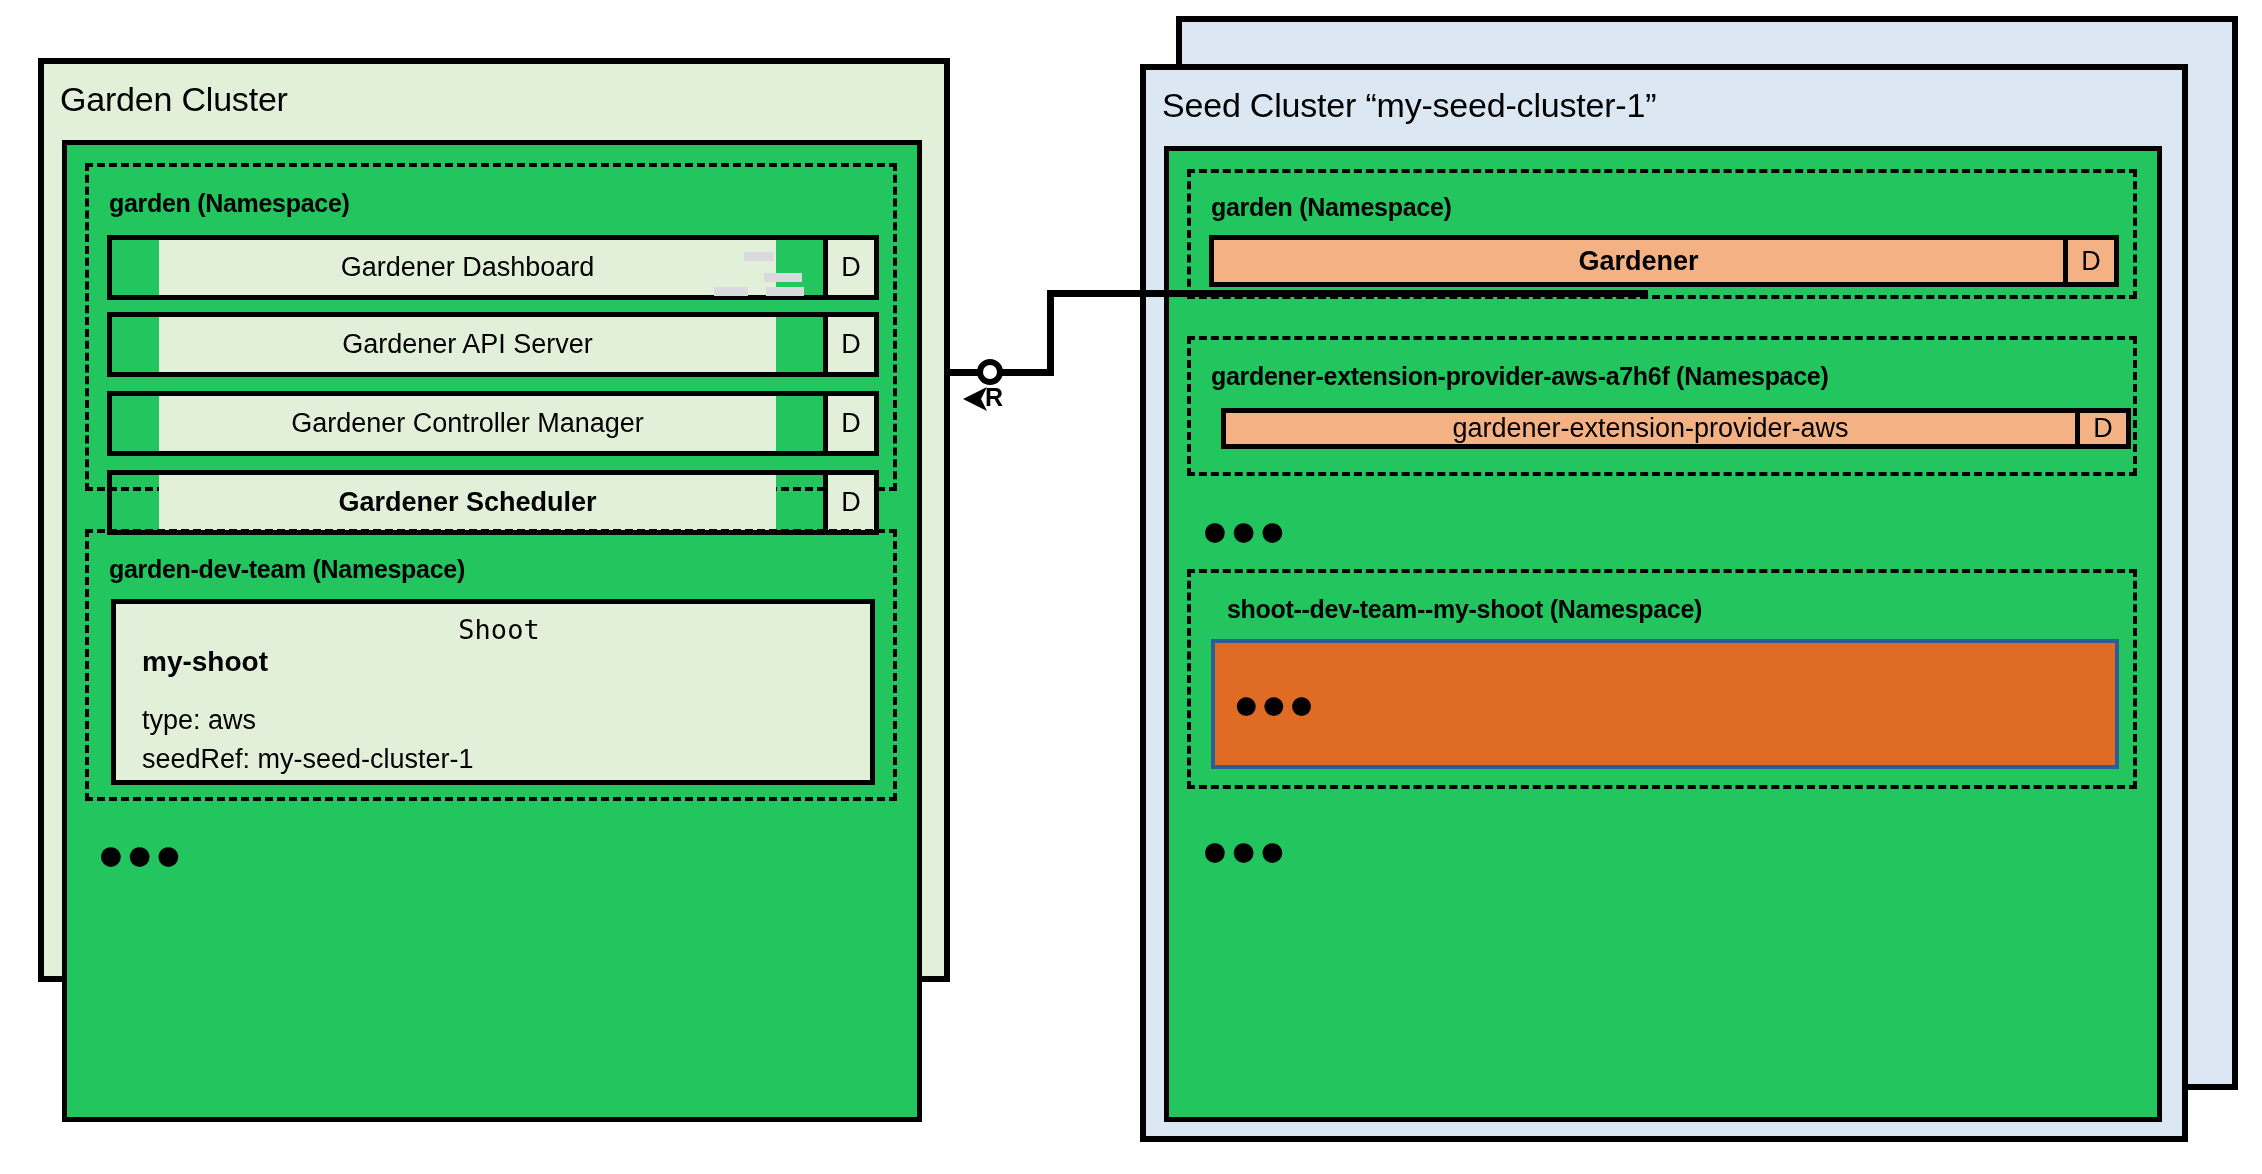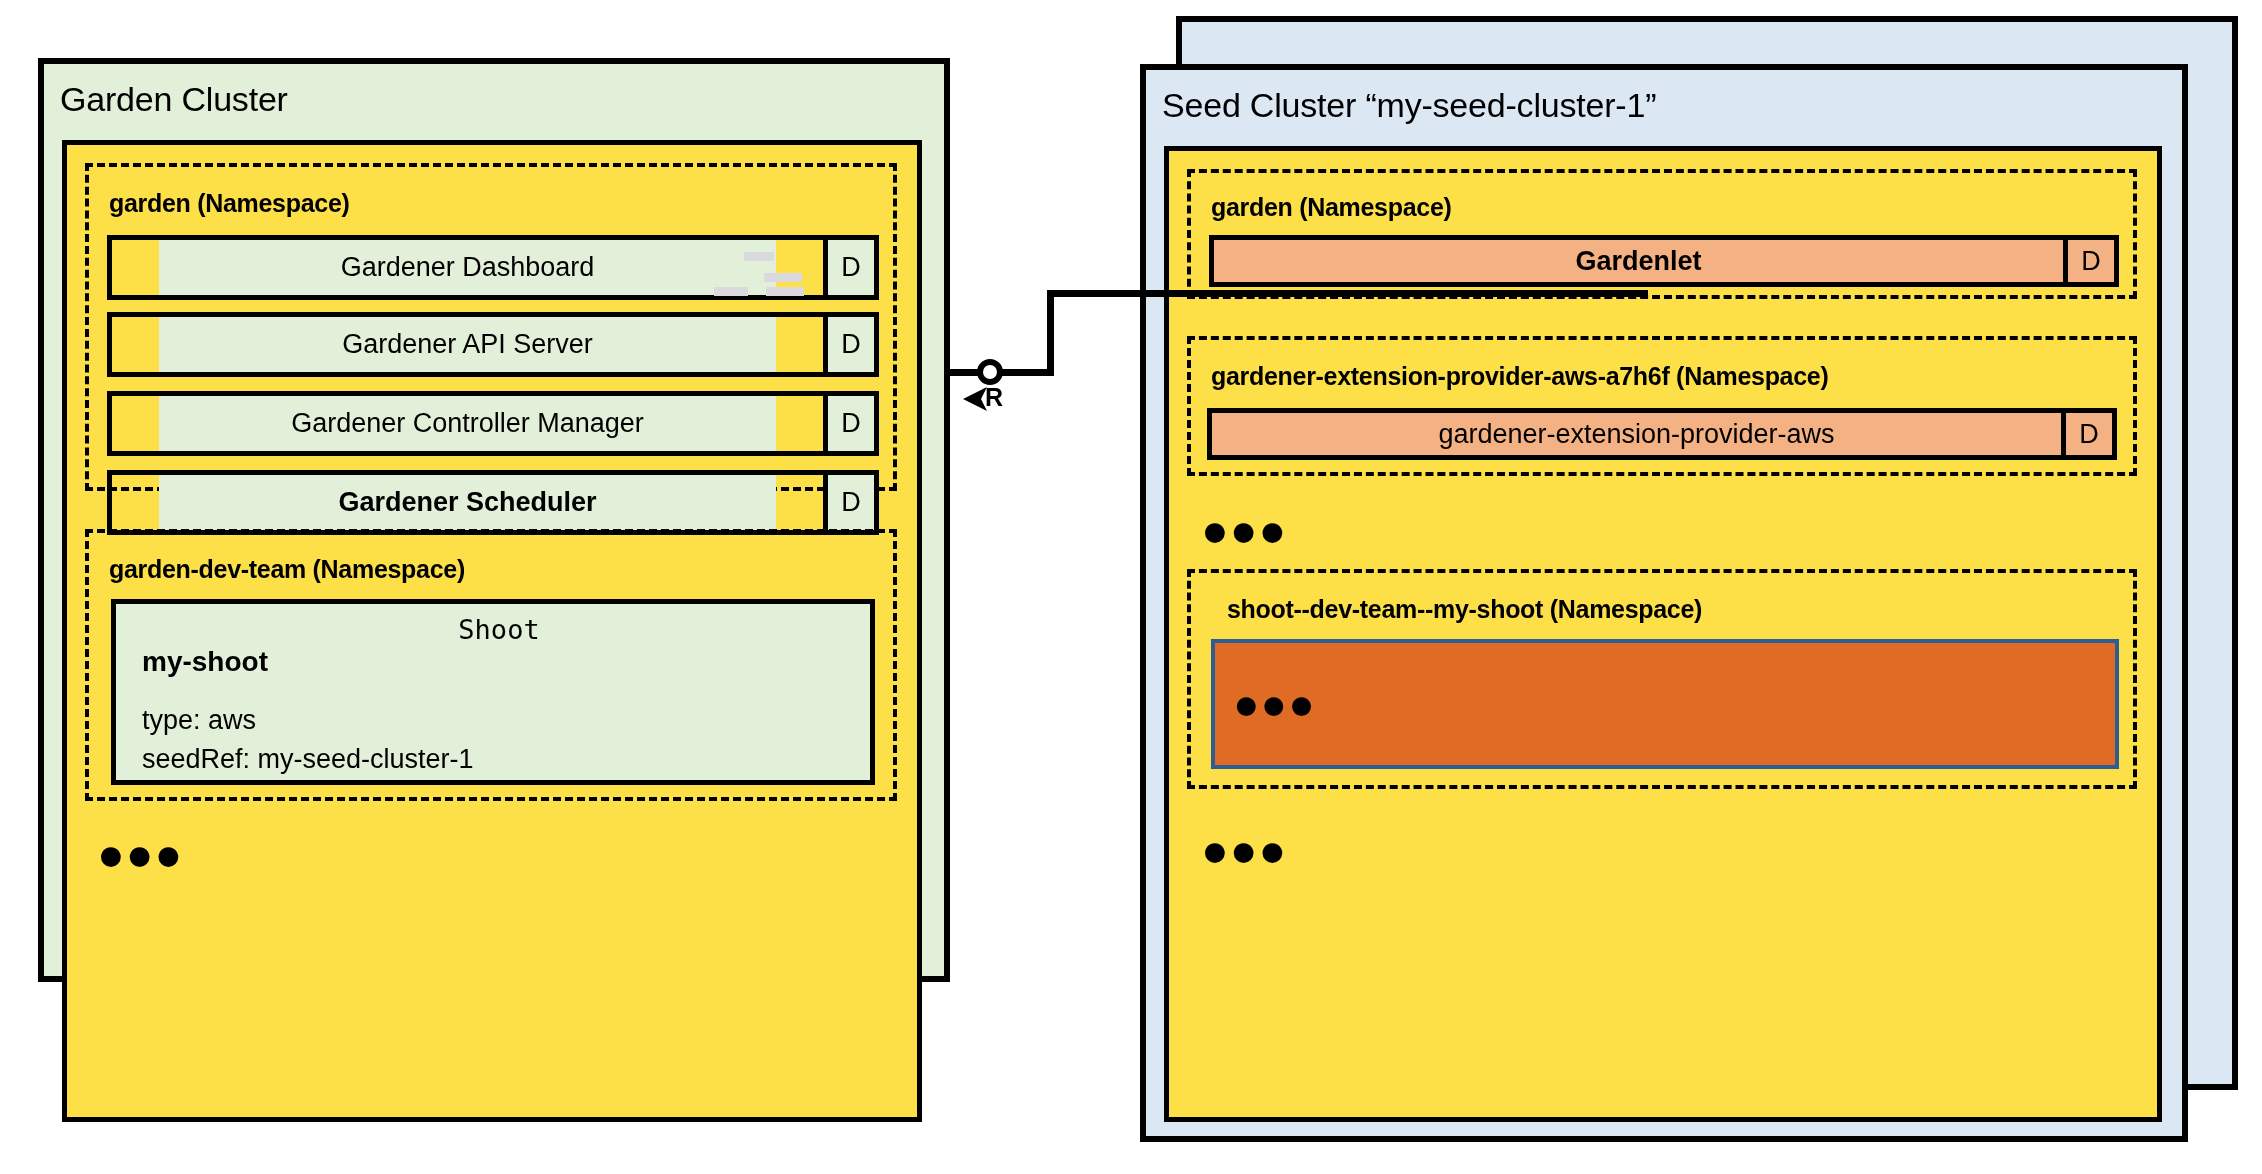--- a/index.html
+++ b/index.html
@@ -32,21 +32,21 @@
   }
   .cluster-title {
     position: absolute;
     font-size: 34px;
     font-weight: 400;
     line-height: 1;
     white-space: nowrap;
     letter-spacing: -0.2px;
   }
   .node-box {
-    background: #fde047;
+    background: #22c55e;
     border: 5px solid #000000;
   }
   .ns-box {
     border: 4px dashed #000000;
     background: transparent;
   }
   .ns-label {
     position: absolute;
     font-size: 25px;
     font-weight: bold;
@@ -226,29 +226,29 @@
   <div class="abs cluster-blue" style="left:1140px; top:64px; width:1048px; height:1078px;">
 
     <div class="cluster-title" style="left:16px; top:18px;">Seed Cluster “my-seed-cluster-1”</div>
 
     <div class="abs node-box" style="left:18px; top:76px; width:998px; height:976px;">
 
       <div class="abs ns-box" style="left:18px; top:18px; width:950px; height:130px;">
         <div class="ns-label" style="left:20px; top:20px;">garden (Namespace)</div>
 
         <div class="abs comp orange" style="left:18px; top:62px; width:910px; height:52px;">
-          <div class="comp-main bold">Gardenlet</div>
+          <div class="comp-main bold">Gardener</div>
           <div class="comp-kind">D</div>
         </div>
       </div>
 
       <div class="abs ns-box" style="left:18px; top:185px; width:950px; height:140px;">
         <div class="ns-label" style="left:20px; top:22px;">gardener-extension-provider-aws-a7h6f (Namespace)</div>
 
-        <div class="abs comp orange" style="left:16px; top:68px; width:910px; height:52px;">
+        <div class="abs comp orange" style="left:30px; top:68px; width:910px; height:41px;">
           <div class="comp-main">gardener-extension-provider-aws</div>
           <div class="comp-kind">D</div>
         </div>
       </div>
 
       <div class="dots" style="left:32px; top:370px;">●●●</div>
 
       <div class="abs ns-box" style="left:18px; top:418px; width:950px; height:220px;">
         <div class="ns-label" style="left:20px; top:22px;margin-left:16px;">shoot--dev-team--my-shoot (Namespace)</div>
 

